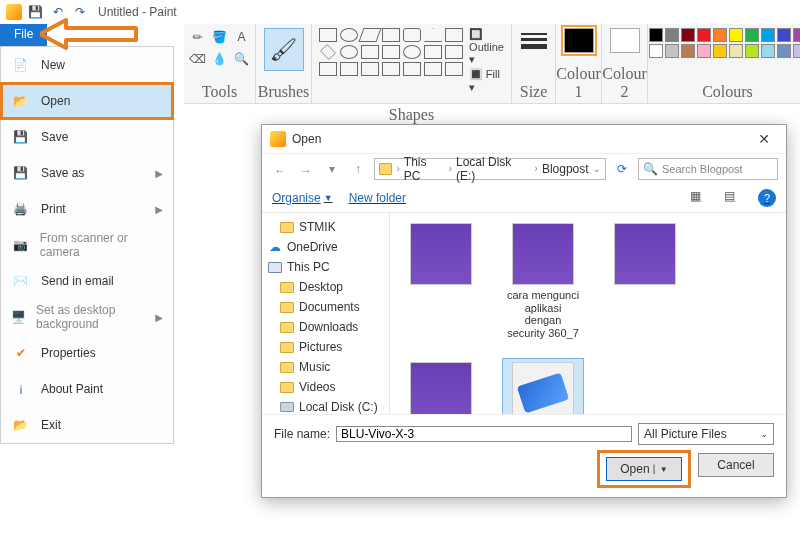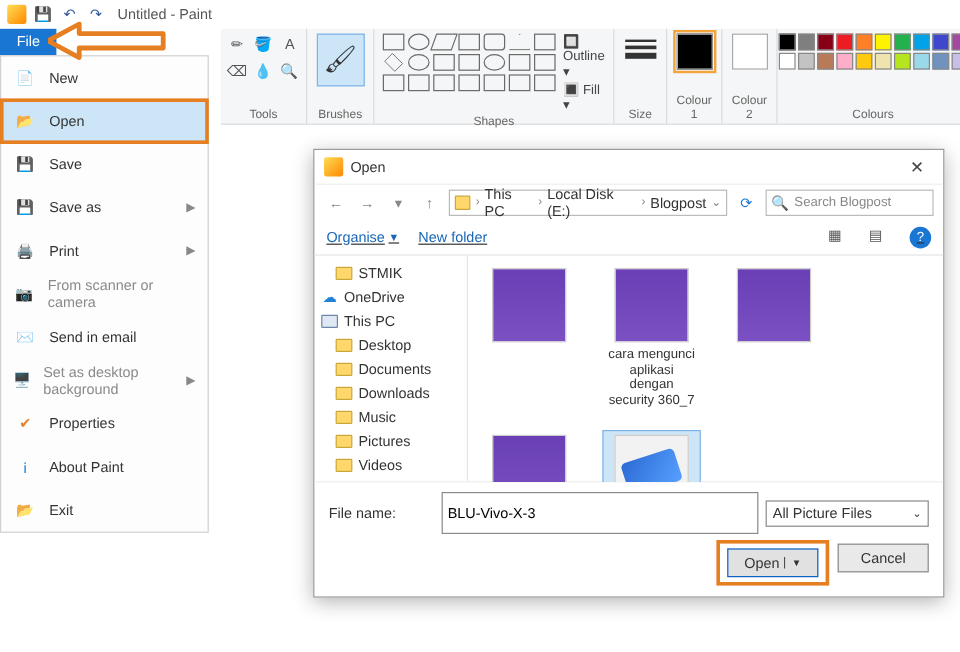--- a/index.html
+++ b/index.html
@@ -24,21 +24,21 @@
 .file-menu .item { display:flex; align-items:center; height:36px; padding:0 10px; gap:10px; color:#333; cursor:pointer; }
 .file-menu .item.smalltext { color:#8a8a8a; }
 .file-menu .item .mi { width:20px; height:20px; display:flex; align-items:center; justify-content:center; }
 .file-menu .item .chev { margin-left:auto; color:#888; font-size:10px; }
 .file-menu .item.hover { background:#cde6f7; }
 .file-menu .item.boxed { outline:3px solid #e67e22; outline-offset:-2px; }
 
 
 .ribbon { position:absolute; left:184px; top:24px; right:0; height:80px; background:#f5f6f7; border-bottom:1px solid #dadbdc; display:flex; }
 .group { border-right:1px solid #dadbdc; padding:4px 8px 2px 8px; display:flex; flex-direction:column; align-items:center; justify-content:space-between; }
-.group-label { font-size:10px; color:#666; margin-top:2px; }
+.group-label { font-size:16px; color:#666; margin-top:12px;font-family:Liberation Serif, serif; }
 .tools-icons { display:grid; grid-template-columns:repeat(3,18px); gap:4px; }
 .tools-icons .ti { width:18px; height:18px; display:flex; align-items:center; justify-content:center; color:#555; }
 .brush-big { width:40px; height:44px; background:#cde6f7; border:1px solid #7db3e8; display:flex; align-items:center; justify-content:center; font-size:22px; }
 .shapes-grid { display:grid; grid-template-columns:repeat(7,18px); gap:3px; }
 .shapes-grid .sh { width:18px; height:14px; border:1px solid #6a6a6a; }
 .shapes-extra { display:flex; flex-direction:column; gap:2px; font-size:11px; color:#444; margin-left:6px;}
 .sizecol { display:flex; flex-direction:column; align-items:center; gap:2px; }
 .size-stack { display:flex; flex-direction:column; gap:3px; padding:4px; border:1px solid transparent;}
 .size-stack div { height:2px; width:26px; background:#333;}
 .size-stack div:nth-child(2){height:3px;}
@@ -84,21 +84,21 @@
 .file-item { width:82px; display:flex; flex-direction:column; align-items:center; font-size:11px; text-align:center; cursor:pointer; padding:3px; border:1px solid transparent;}
 .file-item.selected { background:#cde6f7; border:1px solid #7db3e8;}
 .thumb { width:62px; height:62px; background:#f2f2f2; border:1px solid #ccc; margin-bottom:4px; display:flex; align-items:center; justify-content:center; overflow:hidden;}
 .thumb.app { background:linear-gradient(#6a3fb5,#7a50c2); }
 .thumb.tilt-phone::after { content:""; width:46px; height:28px; background:linear-gradient(135deg,#2b6bd4,#58a0ff); border-radius:4px; transform:rotate(-18deg); display:block;}
 .file-item .fname { line-height:1.15; word-break:break-word; }
 
 .dlg-footer { padding:8px 12px 12px 12px; border-top:1px solid #eee; display:flex; flex-direction:column; gap:8px;}
 .fn-row { display:flex; align-items:center; gap:6px; }
 .fn-row label { font-size:12px; white-space:nowrap;}
-.fn-input { flex:1; height:35px; border:1px solid #8a8a8a; padding:0 4px; font-size:12px;margin-left:32px;}
+.fn-input { flex:1; height:16px; border:1px solid #8a8a8a; padding:0 4px; font-size:12px;}
 .filter { width:136px; height:22px; border:1px solid #8a8a8a; display:flex; align-items:center; padding:0 5px; font-size:12px; justify-content:space-between;}
 .btn-row { display:flex; justify-content:flex-end; gap:10px;}
 .btn { min-width:76px; height:24px; border:1px solid #8a8a8a; background:#e9e9e9; display:flex; align-items:center; justify-content:center; font-size:12px; cursor:pointer; gap:4px;}
 .btn.open { border:1px solid #0b61c4; background:#e1e1e1;}
 .open-highlight { outline:3px solid #e67e22; padding:4px 6px; }
 </style>
 </head>
 <body>
 
 <div class="titlebar">
@@ -338,27 +338,27 @@
         <div class="node lvl1">
           <span class="ni">
             <span class="folder-ico"></span>
           </span>
           <span>Downloads</span>
         </div>
         <div class="node lvl1">
           <span class="ni">
             <span class="folder-ico"></span>
           </span>
+          <span>Pictures</span>
+        </div>
+        <div class="node lvl1">
+          <span class="ni">
+            <span class="folder-ico"></span>
+          </span>
           <span>Music</span>
-        </div>
-        <div class="node lvl1">
-          <span class="ni">
-            <span class="folder-ico"></span>
-          </span>
-          <span>Pictures</span>
         </div>
         <div class="node lvl1">
           <span class="ni">
             <span class="folder-ico"></span>
           </span>
           <span>Videos</span>
         </div>
         <div class="node lvl1">
           <span class="ni">
             <span class="drive-ico"></span>

